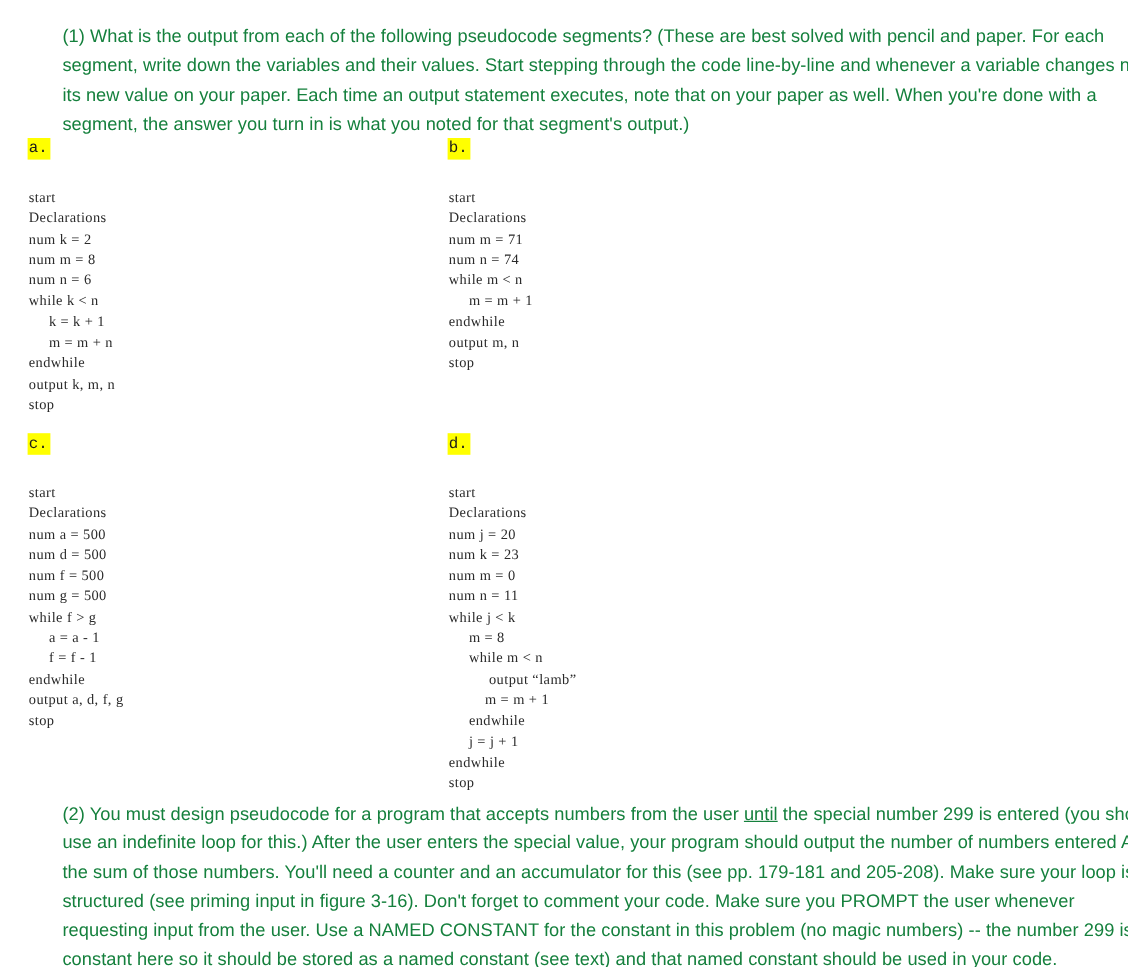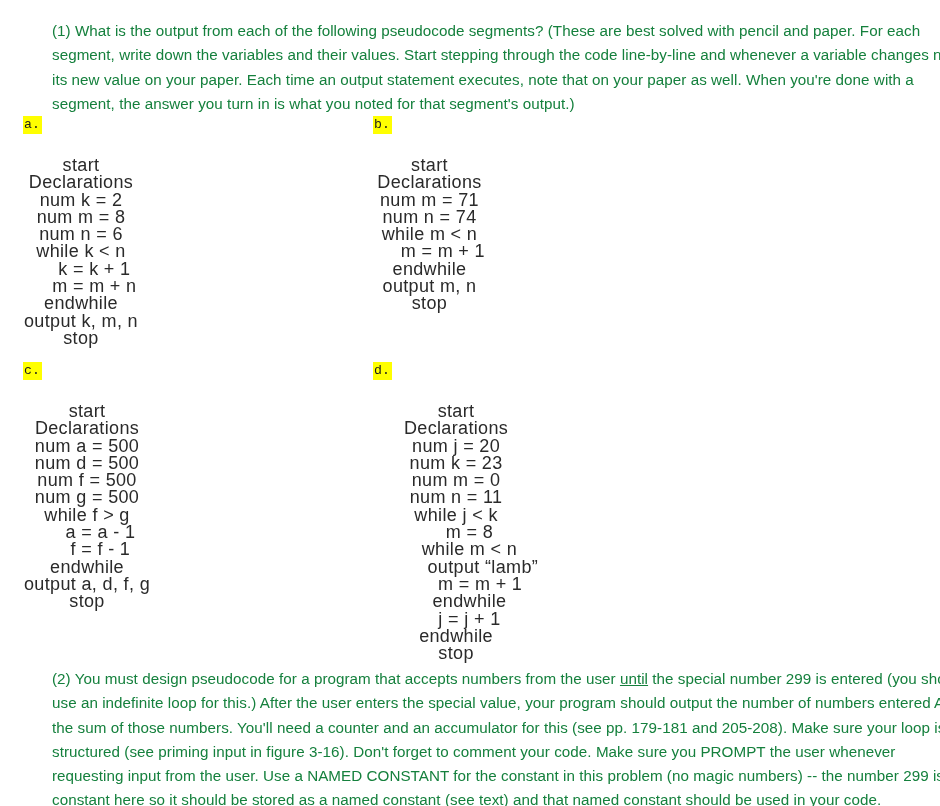--- a/index.html
+++ b/index.html
@@ -63,27 +63,26 @@
     line-height: 16px;
     color: #1b1b1b;
     background: #ffff00;
     padding: 1px 2px 1px 1px;
     margin: 0 0 0 1px;
     white-space: pre;
   }
 
   .code {
     margin: 23px 0 0 2px;
-    font-family: Liberation Sans, sans-serif;
-    font-size: 18px;
+    font-family: Liberation Serif, serif;
+    font-size: 12px;
     line-height: 17.3px;
     color: #2a2a2a;
     white-space: pre;
     letter-spacing: 0.35px;
-    text-align: center;
   }
 </style>
 </head>
 <body>
 
 <div class="page">
 
   <p class="prose" id="q1-block">(1) What is the output from each of the following pseudocode segments? (These are best solved with pencil and paper. For each segment, write down the variables and their values. Start stepping through the code line-by-line and whenever a variable changes note its new value on your paper. Each time an output statement executes, note that on your paper as well. When you're done with a segment, the answer you turn in is what you noted for that segment's output.)</p>
 
   <div class="segment" id="segment-a">

